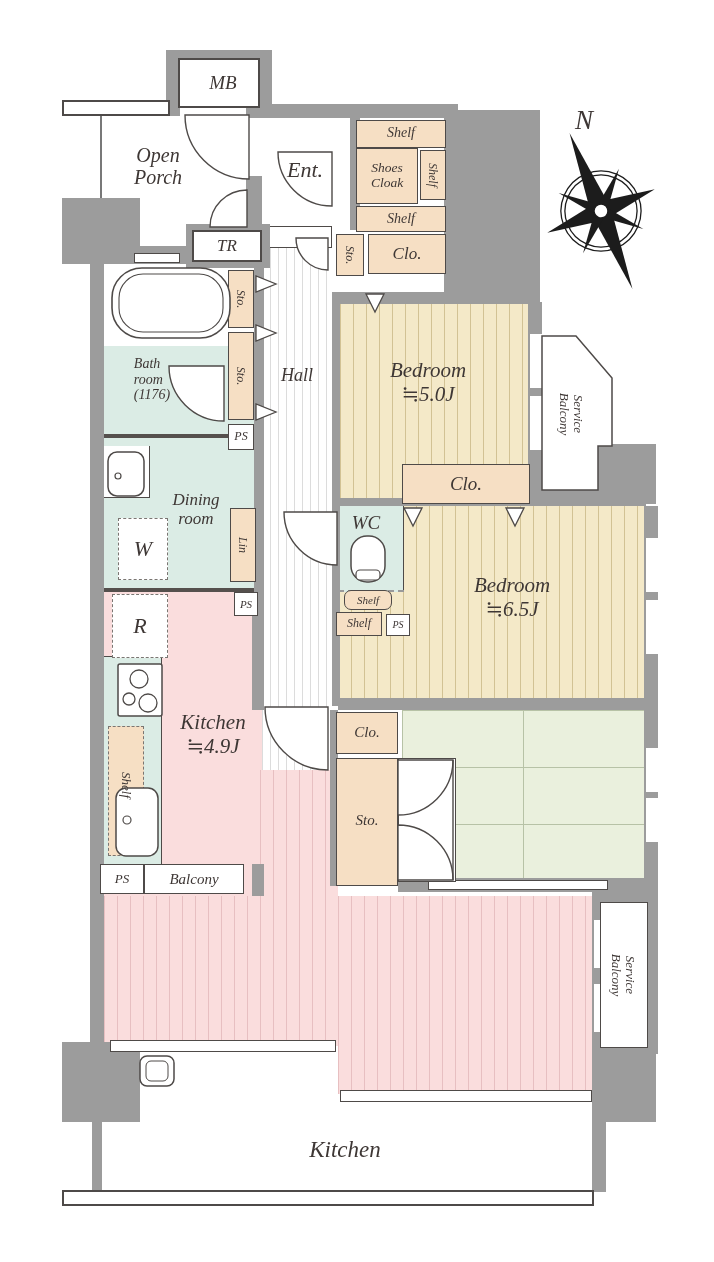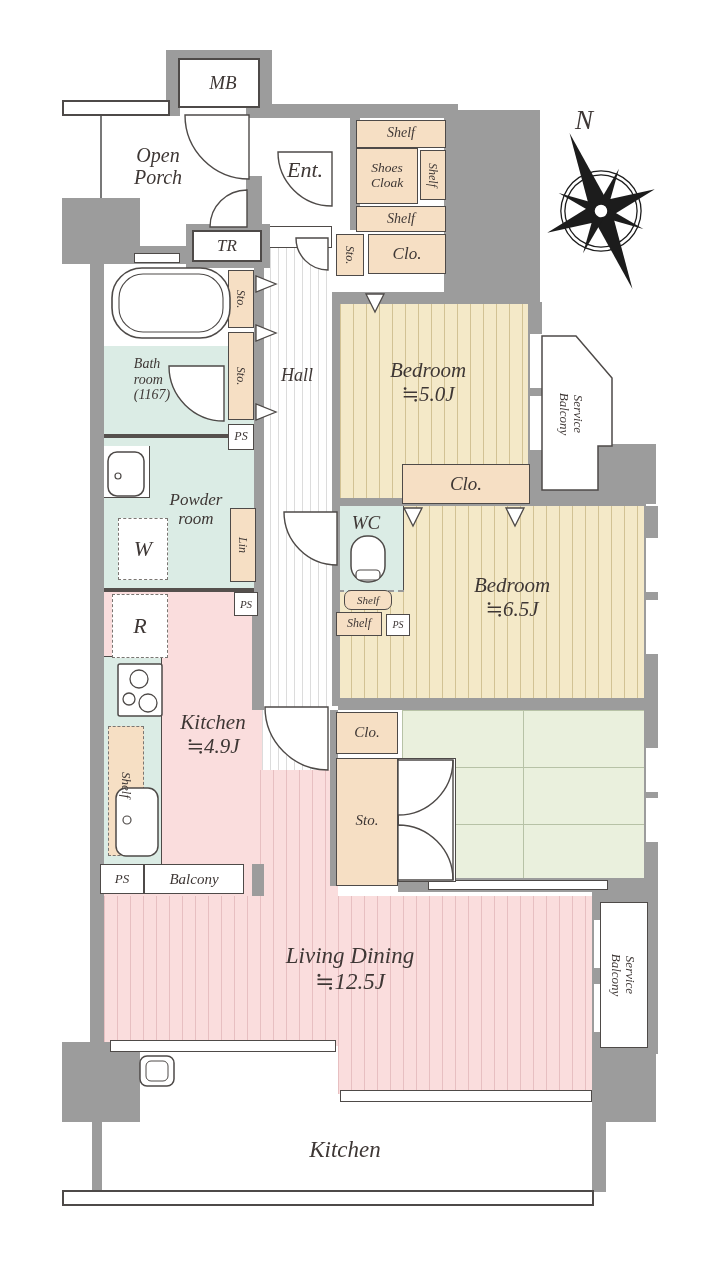--- a/index.html
+++ b/index.html
@@ -206,45 +206,43 @@
   <div class="vl" style="left:433px;top:175px;font-size:12px">Shelf</div>
   <div class="lbl" style="left:401px;top:219px;font-size:14px">Shelf</div>
   <div class="vl" style="left:350px;top:255px;font-size:12px">Sto.</div>
   <div class="lbl" style="left:407px;top:254px;font-size:17px">Clo.</div>
   <div class="lbl" style="left:428px;top:383px;font-size:21px">Bedroom
 ≒5.0J</div>
   <div class="vl" style="left:571px;top:414px;font-size:13px">Service
 Balcony</div>
   <div class="lbl" style="left:152px;top:380px;font-size:14px;text-align:left">Bath
 room
-(1167)</div>
+(1176)</div>
   <div class="vl" style="left:241px;top:299px;font-size:12px">Sto.</div>
   <div class="vl" style="left:241px;top:376px;font-size:12px">Sto.</div>
   <div class="lbl" style="left:241px;top:437px;font-size:12px">PS</div>
   <div class="lbl" style="left:297px;top:375px;font-size:18px">Hall</div>
-  <div class="lbl" style="left:196px;top:509px;font-size:17px">Powder
+  <div class="lbl" style="left:196px;top:509px;font-size:17px">Dining
 room</div>
   <div class="lbl" style="left:366px;top:523px;font-size:19px">WC</div>
   <div class="vl" style="left:243px;top:545px;font-size:12px">Lin</div>
   <div class="lbl" style="left:246px;top:604px;font-size:11px">PS</div>
   <div class="lbl" style="left:143px;top:549px;font-size:22px">W</div>
   <div class="lbl" style="left:140px;top:626px;font-size:22px">R</div>
   <div class="lbl" style="left:368px;top:600px;font-size:11px">Shelf</div>
   <div class="lbl" style="left:359px;top:624px;font-size:12px">Shelf</div>
   <div class="lbl" style="left:398px;top:625px;font-size:10px">PS</div>
   <div class="lbl" style="left:466px;top:484px;font-size:19px">Clo.</div>
   <div class="lbl" style="left:512px;top:598px;font-size:21px">Bedroom
 ≒6.5J</div>
   <div class="lbl" style="left:213px;top:735px;font-size:21px">Kitchen
 ≒4.9J</div>
   <div class="vl" style="left:126px;top:785px;font-size:13px">Shelf</div>
   <div class="lbl" style="left:367px;top:732px;font-size:15px">Clo.</div>
   <div class="lbl" style="left:367px;top:820px;font-size:15px">Sto.</div>
   <div class="lbl" style="left:122px;top:879px;font-size:13px">PS</div>
   <div class="lbl" style="left:194px;top:879px;font-size:15px">Balcony</div>
-  <div class="lbl" style="left:350px;top:969px;font-size:23px">Living Dining
-≒12.5J</div>
   <div class="vl" style="left:623px;top:975px;font-size:13px">Service
 Balcony</div>
   <div class="lbl" style="left:345px;top:1150px;font-size:23px">Kitchen</div>
   <div class="lbl" style="left:584px;top:120px;font-size:27px">N</div>
 
 </div>
 
 </body></html>

